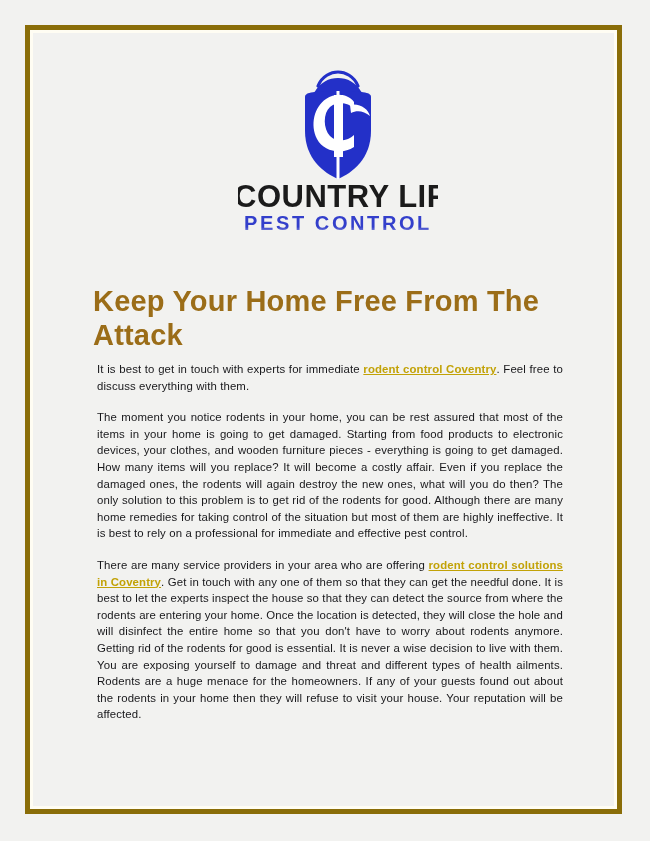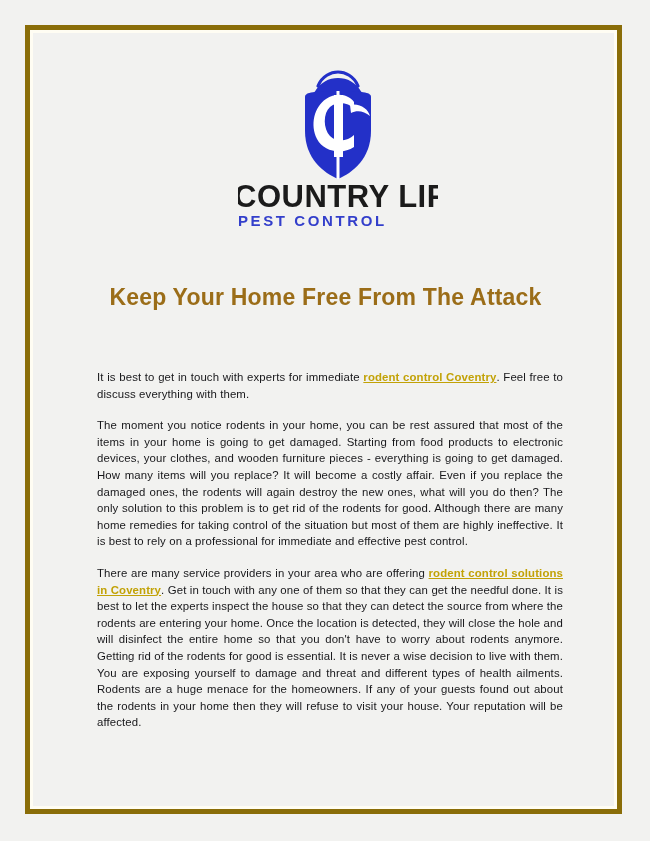--- a/index.html
+++ b/index.html
@@ -86,24 +86,24 @@
     letter-spacing: 0.5px;
     color: #1b1b1b;
     line-height: 1;
     white-space: nowrap;
   }
   .logo-sub {
     position: absolute;
     left: 0px;
     top: 150px;
     width: 200px;
-    text-align: left;
-    font-family: "Liberation Sans", sans-serif;
-    font-weight: bold;
-    font-size: 15px;
+    text-align: center;
+    font-family: "Liberation Sans", sans-serif;
+    font-weight: bold;
+    font-size: 20px;
     letter-spacing: 2.6px;
     color: #2330c8;
     line-height: 1;
     white-space: nowrap;
     opacity: 0.92;
   }
   .logo-fade {
     position: absolute;
     left: 0;
     bottom: 0;
@@ -111,44 +111,44 @@
     height: 14px;
     background: linear-gradient(to bottom, rgba(242,242,240,0), #f2f2f0 78%);
   }
 
   
   .headline {
     position: absolute;
     left: 60px;
     top: 232px;
     width: 465px;
-    text-align: center;
+    text-align: left;
     color: #9b6d18;
     font-family: "Liberation Sans", sans-serif;
     font-weight: bold;
-    font-size: 23px;
+    font-size: 29px;
     line-height: 34px;
     letter-spacing: 0.2px;
   }
 
   
   .body-copy {
     position: absolute;
     left: 64px;
     top: 328px;
     width: 466px;
     color: #17171a;
     font-family: "Liberation Sans", sans-serif;
     font-size: 11.4px;
     line-height: 16.6px;
     text-align: justify;
     letter-spacing: 0.12px;
   }
   .body-copy p {
-    margin: 8px 0 15px 0;
+    margin: 0 0 15px 0;
   }
   .body-copy p:last-child {
     margin-bottom: 0;
   }
   .doc-link {
     color: #c2a206;
     text-decoration: underline;
     font-weight: bold;
     cursor: pointer;
   }

